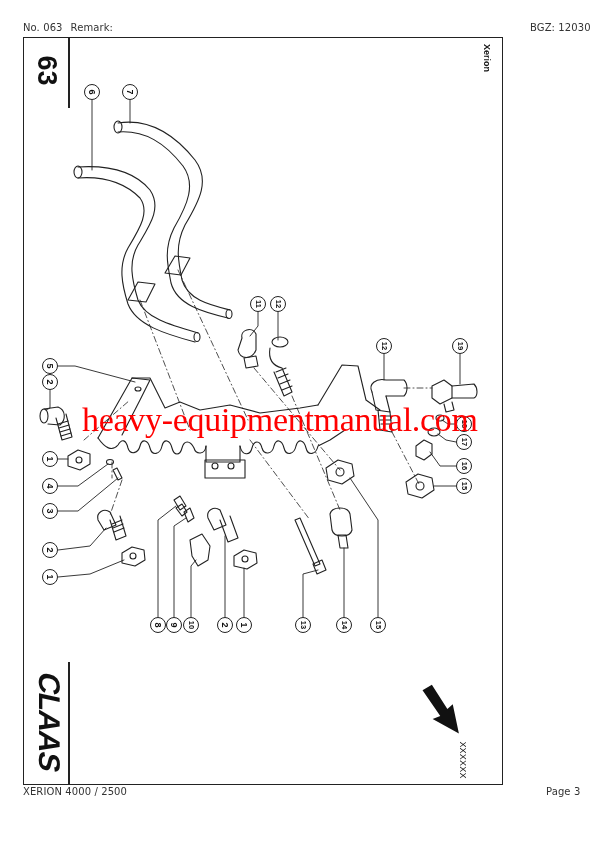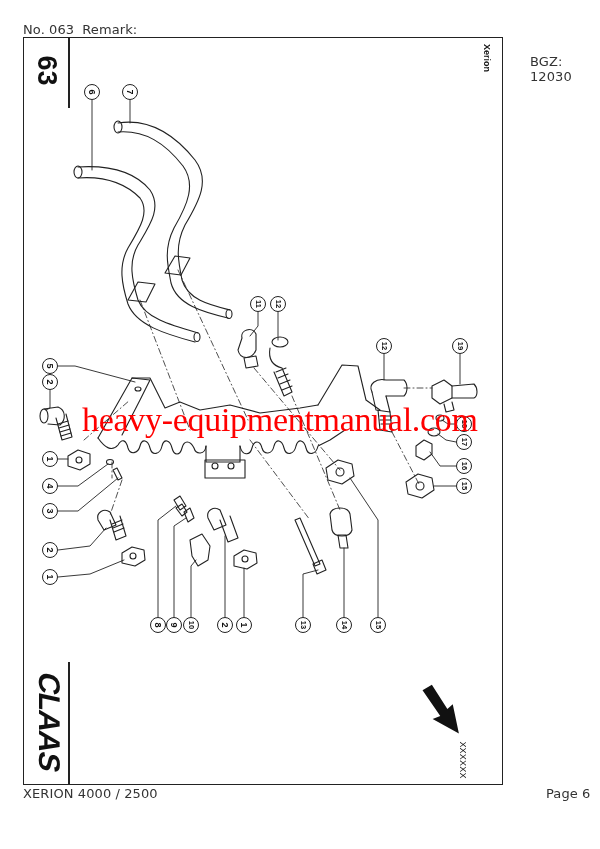--- a/index.html
+++ b/index.html
@@ -1,20 +1,20 @@
 <!DOCTYPE html>
 <html><head>
 <meta charset="utf-8">
 <style>
   html, body { margin: 0; padding: 0; background: #ffffff; }
   body { width: 600px; height: 849px; position: relative; overflow: hidden; font-family: "DejaVu Sans", sans-serif; color: #222; }
-  .hdr { position: absolute; font-size: 13px; color: #333; letter-spacing: 0.1px; }
+  .hdr { position: absolute; font-size: 10px; color: #333; letter-spacing: 0.1px; }
   #hdr-left { left: 23px; top: 22px; }
   #hdr-left .remark { margin-left: 8px; }
-  #hdr-right { left: 530px; top: 22px; margin-top: 32px; }
+  #hdr-right { left: 530px; top: 22px; }
   #ftr-left { left: 23px; top: 786px; }
   #ftr-right { left: 546px; top: 786px; }
   .frame { position: absolute; left: 23px; top: 37px; width: 480px; height: 748px; border: 1.6px solid #222; box-sizing: border-box; }
   .divider { position: absolute; left: 68px; top: 37px; width: 1.5px; background: #222; }
   #divider-top { height: 71px; }
   #divider-bottom { top: 662px; height: 123px; }
   .sheet-no { position: absolute; left: 26px; top: 48px; width: 40px; height: 44px; display: flex; align-items: center; justify-content: center; }
   .sheet-no span { display: inline-block; transform: rotate(90deg); font-family: "Liberation Sans", sans-serif; font-weight: bold; font-size: 27px; color: #111; }
   .series-label { position: absolute; left: 472px; top: 38px; width: 30px; height: 40px; display: flex; align-items: center; justify-content: center; }
   .series-label span { display: inline-block; transform: rotate(90deg); font-family: "Liberation Sans", sans-serif; font-weight: bold; font-size: 9px; color: #111; }
@@ -295,13 +295,13 @@
     </g>
 </svg>
 
 <div class="watermark">heavy-equipmentmanual.com</div>
 
 <svg class="arrow" width="44" height="60" viewBox="0 0 44 60">
   <path d="M6 4 L16 0 L28 26 L34 22 L36 52 L12 34 L20 32 Z" fill="#111" transform="rotate(-8 20 30)"></path>
 </svg>
 
 <div class="hdr" id="ftr-left">XERION 4000 / 2500</div>
-<div class="hdr" id="ftr-right">Page 6</div>
+<div class="hdr" id="ftr-right">Page 3</div>
 
 </body></html>

